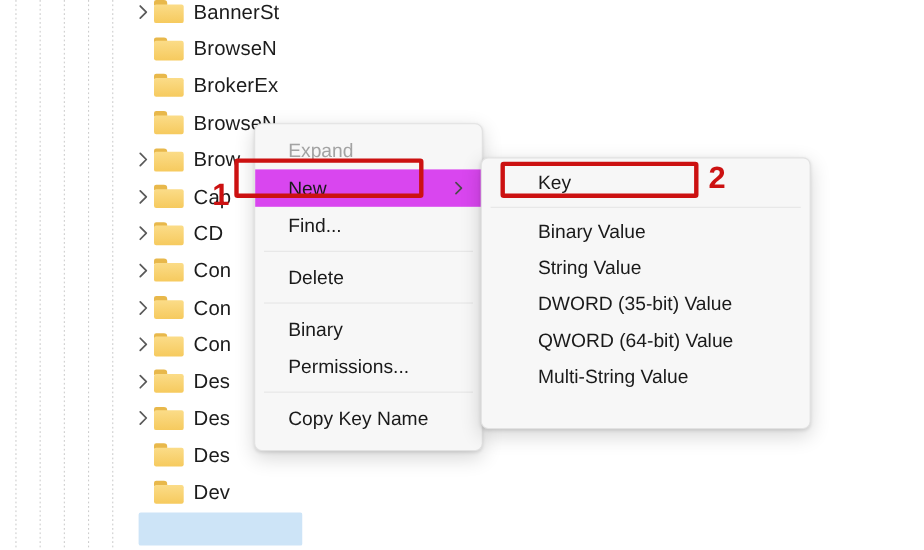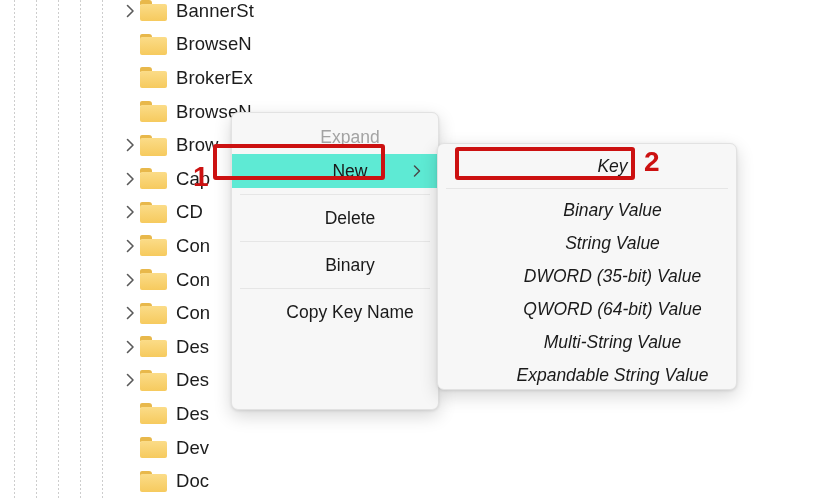--- a/index.html
+++ b/index.html
@@ -134,24 +134,23 @@
   .mi {
     position: relative;
     height: 34px;
     display: flex;
     align-items: center;
     padding-left: 30px;
     font-size: 17.5px;
     color: #1a1a1a;
     box-sizing: border-box;
     white-space: nowrap;
-    justify-content: center;
   }
   .mi.disabled { color: #a3a3a3; }
-  .mi.hover { background: #5eead4; }
+  .mi.hover { background: #d946ef; }
   .mi .sub-arrow {
     position: absolute;
     right: 16px;
     top: 50%;
     transform: translateY(-50%);
     color: #4a4a4a;
     display: flex;
   }
   .sep {
     height: 1px;
@@ -166,21 +165,20 @@
     top: 143px;
     width: 300px;
     height: 247px;
     background: #f7f7f7;
     border: 1px solid #e2e2e2;
     border-radius: 7px;
     box-shadow: 0 6px 18px rgba(0,0,0,0.16), 0 1px 3px rgba(0,0,0,0.10);
     box-sizing: border-box;
     padding: 6px 0 7px 0;
     z-index: 40;
-    font-style: italic;
   }
   #submenu .mi {
     padding-left: 51px;
     height: 33px;
   }
   #submenu .sep {
     margin: 5px 8px 5px 8px;
   }
 
   
@@ -359,53 +357,52 @@
           </div>
           <span class="tree-label">Des</span>
         </div>
         <div class="tree-row">
           <div class="folder">
             <div class="tab"></div>
             <div class="body"></div>
           </div>
           <span class="tree-label">Dev</span>
         </div>
-        <div class="tree-row">
-          <div class="folder">
-            <div class="tab"></div>
-            <div class="body"></div>
-          </div>
-          <span class="tree-label">Doc</span>
-        </div>
         <div class="tree-row selected">
           <div class="row-hl"></div>
         </div>
       </div>
   </div>
 
   <div id="context-menu">
       <div class="mi disabled">
         <span>Expand</span>
       </div>
       <div class="mi hover">
         <span>New</span>
         <span class="sub-arrow">
           <svg width="10" height="13" viewBox="0 0 10 13">
             <path d="M2.5 1.5 L7.5 6.5 L2.5 11.5" fill="none" stroke="currentColor" stroke-width="1.5" stroke-linecap="round" stroke-linejoin="round"></path>
           </svg>
         </span>
       </div>
+      <div class="mi">
+        <span>Find...</span>
+      </div>
       <div class="sep"></div>
       <div class="mi">
         <span>Delete</span>
       </div>
       <div class="sep"></div>
       <div class="mi">
         <span>Binary</span>
       </div>
+      <div class="mi">
+        <span>Permissions...</span>
+      </div>
       <div class="sep"></div>
       <div class="mi">
         <span>Copy Key Name</span>
       </div>
     </div>
 
   <div id="submenu">
       <div class="mi">
         <span>Key</span>
       </div>
@@ -417,23 +414,20 @@
         <span>String Value</span>
       </div>
       <div class="mi">
         <span>DWORD (35-bit) Value</span>
       </div>
       <div class="mi">
         <span>QWORD (64-bit) Value</span>
       </div>
       <div class="mi">
         <span>Multi-String Value</span>
-      </div>
-      <div class="mi">
-        <span>Expandable String Value</span>
       </div>
     </div>
 
   <div class="red-box" id="red-box-new"></div>
   <div class="red-box" id="red-box-key"></div>
   <div class="marker" id="marker-1">1</div>
   <div class="marker" id="marker-2">2</div>
 
 </div>
 

